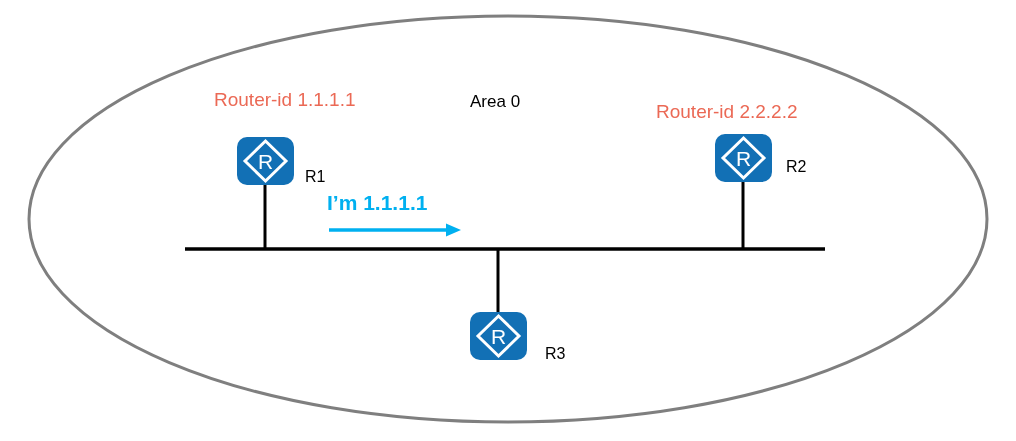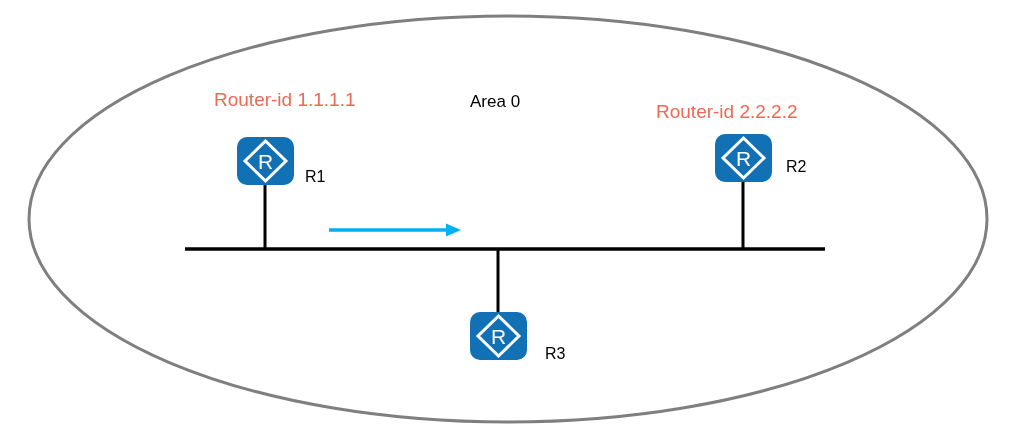--- a/index.html
+++ b/index.html
@@ -93,17 +93,18 @@
   <div class="label router-id" style="left:170px; top:90px;margin-left:44px;">Router-id 1.1.1.1</div>
 
   <div class="label area-label" style="left:470px; top:93px;">Area 0</div>
 
   <div class="label router-id" style="left:656px; top:102px;">Router-id 2.2.2.2</div>
 
   <div class="label router-name" style="left:305px; top:150px;">R1</div>
 
   <div class="label router-name" style="left:786px; top:140px;">R2</div>
 
+  <div class="label message-label" style="left:327px; top:192px;">I’m 1.1.1.1</div>
 
   <div class="label router-name" style="left:545px; top:327px;">R3</div>
 
 
 </div>
 
 </body></html>

